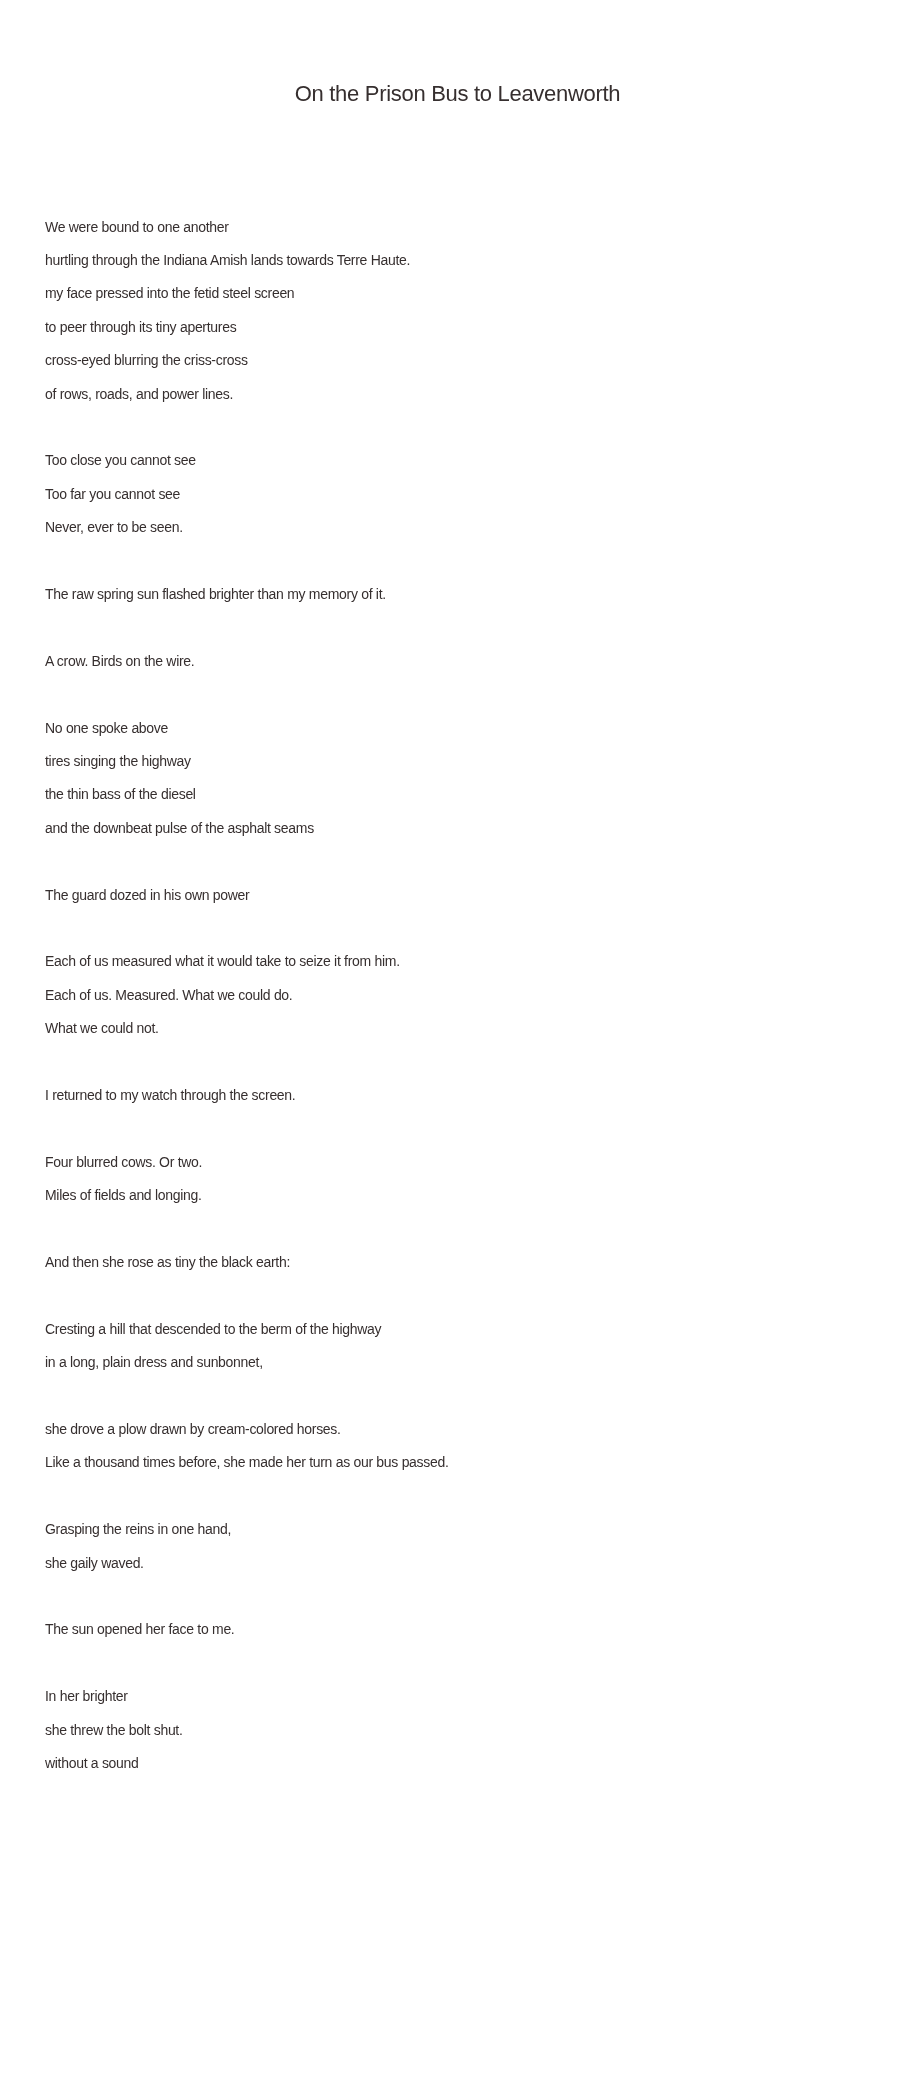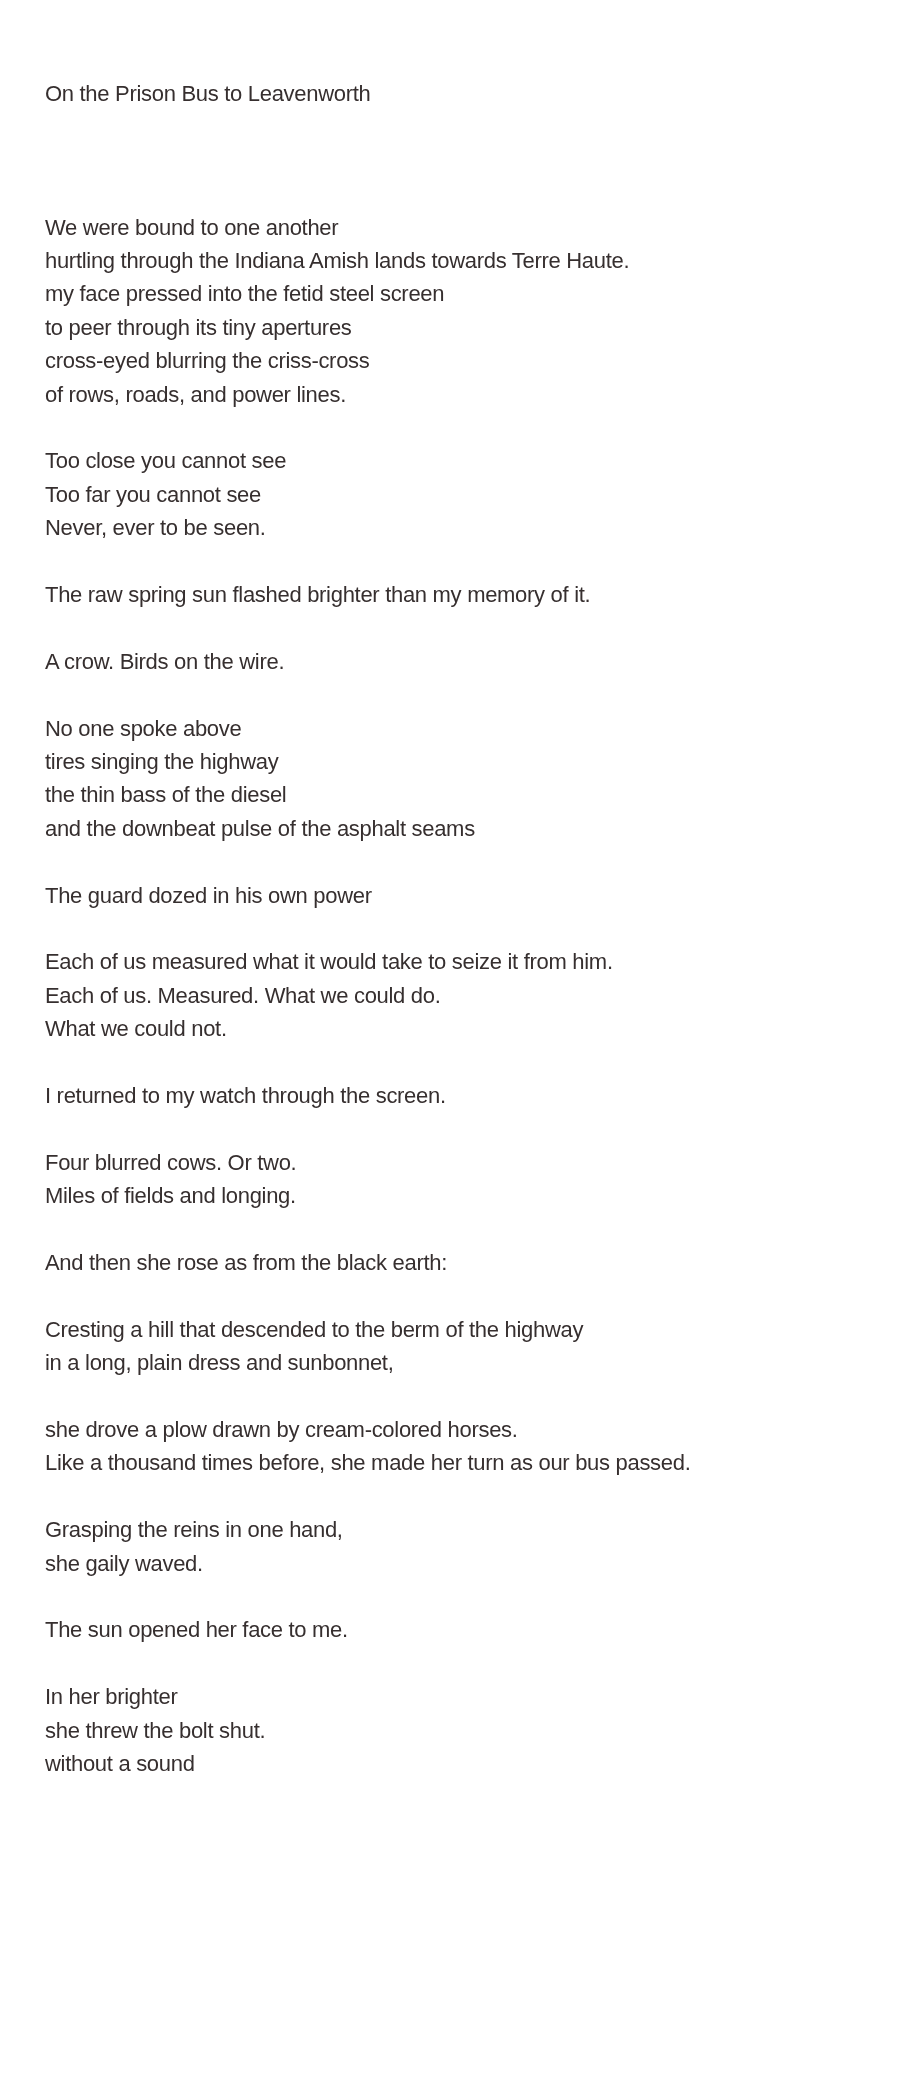--- a/index.html
+++ b/index.html
@@ -20,26 +20,27 @@
     padding: 77px 30px 0 45px;
     color: #362f2f;
   }
   .poem-title {
     font-size: 22px;
     line-height: 33.4px;
     font-weight: 400;
     letter-spacing: -0.3px;
     margin: 0 0 100.2px 0;
     white-space: nowrap;
+    text-align: center;
   }
   .stanza {
     margin: 0 0 33.4px 0;
   }
   .poem-line {
-    font-size: 22px;
+    font-size: 14px;
     line-height: 33.4px;
     letter-spacing: -0.3px;
     white-space: nowrap;
   }
 </style>
 </head>
 <body>
 
 <div class="page">
   <h1 class="poem-title">On the Prison Bus to Leavenworth</h1>
@@ -78,21 +79,21 @@
         <div class="poem-line">What we could not.</div>
       </div>
       <div class="stanza">
         <div class="poem-line">I returned to my watch through the screen.</div>
       </div>
       <div class="stanza">
         <div class="poem-line">Four blurred cows. Or two.</div>
         <div class="poem-line">Miles of fields and longing.</div>
       </div>
       <div class="stanza">
-        <div class="poem-line">And then she rose as from the black earth:</div>
+        <div class="poem-line">And then she rose as tiny the black earth:</div>
       </div>
       <div class="stanza">
         <div class="poem-line">Cresting a hill that descended to the berm of the highway</div>
         <div class="poem-line">in a long, plain dress and sunbonnet,</div>
       </div>
       <div class="stanza">
         <div class="poem-line">she drove a plow drawn by cream-colored horses.</div>
         <div class="poem-line">Like a thousand times before, she made her turn as our bus passed.</div>
       </div>
       <div class="stanza">

